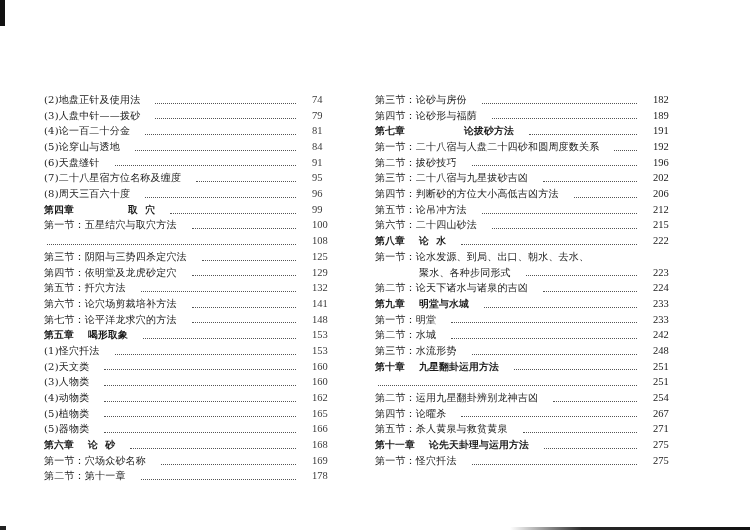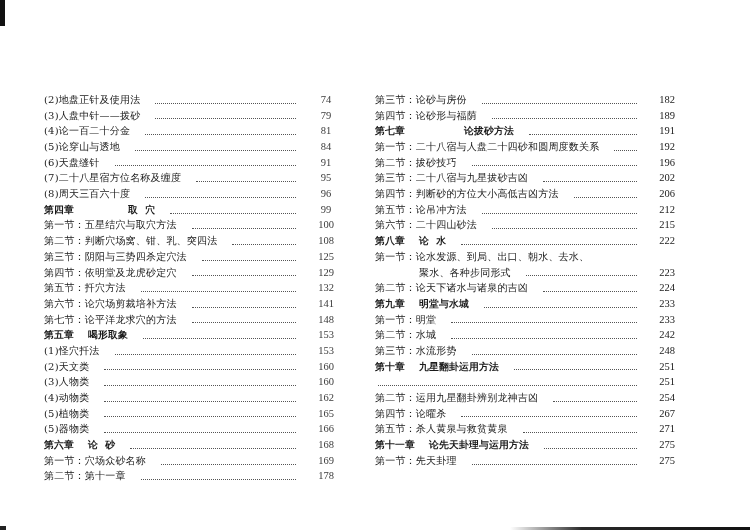--- a/index.html
+++ b/index.html
@@ -25,21 +25,21 @@
   .row {
     display:flex; align-items:flex-end; height:15.7px; line-height:15.7px;
     font-size:10px; white-space:nowrap;gap:12px;
   }
   .row .label { flex:0 0 auto; letter-spacing:0.2px; }
   .row .leader {
     flex:1 1 auto; margin:0 4px 4px 3px; height:1px;
     border-bottom:1px dotted #555;
   }
   .row .page {
-    flex:0 0 auto; width:28px; text-align:center;
+    flex:0 0 auto; width:28px; text-align:left;
     font-family:"Liberation Serif","DejaVu Serif",serif; font-size:10.5px;
   }
   .col-left .row .page { color:#3a3a3a; }
   .row.chapter .label { font-weight:bold; font-family:"DejaVu Sans","Liberation Sans",sans-serif; font-size:9.8px; }
   .row.chapter .label .ch-gap { display:inline-block; width:14px; }
   .row.cont .label { padding-left:44px; }
   .row.noleader .leader { visibility:hidden; }
 </style>
 </head>
 <body>
@@ -88,21 +88,20 @@
       <span class="label"><span>第四章</span><span class="ch-gap"></span><span style="white-space: pre; padding-left: 40px;">取  穴</span></span>
       <span class="leader"></span>
       <span class="page">99</span>
     </div>
     <div class="row">
       <span class="label">第一节：五星结穴与取穴方法</span>
       <span class="leader"></span>
       <span class="page">100</span>
     </div>
     <div class="row">
-      <span class="label">第二节：判断穴场窝、钳、乳、突四法</span>
       <span class="leader"></span>
       <span class="page">108</span>
     </div>
     <div class="row">
       <span class="label">第三节：阴阳与三势四杀定穴法</span>
       <span class="leader"></span>
       <span class="page">125</span>
     </div>
     <div class="row">
       <span class="label">第四节：依明堂及龙虎砂定穴</span>
@@ -284,17 +283,17 @@
       <span class="label">第五节：杀人黄泉与救贫黄泉</span>
       <span class="leader"></span>
       <span class="page">271</span>
     </div>
     <div class="row chapter">
       <span class="label"><span>第十一章</span><span class="ch-gap"></span><span style="white-space: pre;">论先天卦理与运用方法</span></span>
       <span class="leader"></span>
       <span class="page">275</span>
     </div>
     <div class="row">
-      <span class="label">第一节：先天卦理</span>
+      <span class="label">第一节：怪穴扦法</span>
       <span class="leader"></span>
       <span class="page">275</span>
     </div>
   </div>
 
 </body></html>

